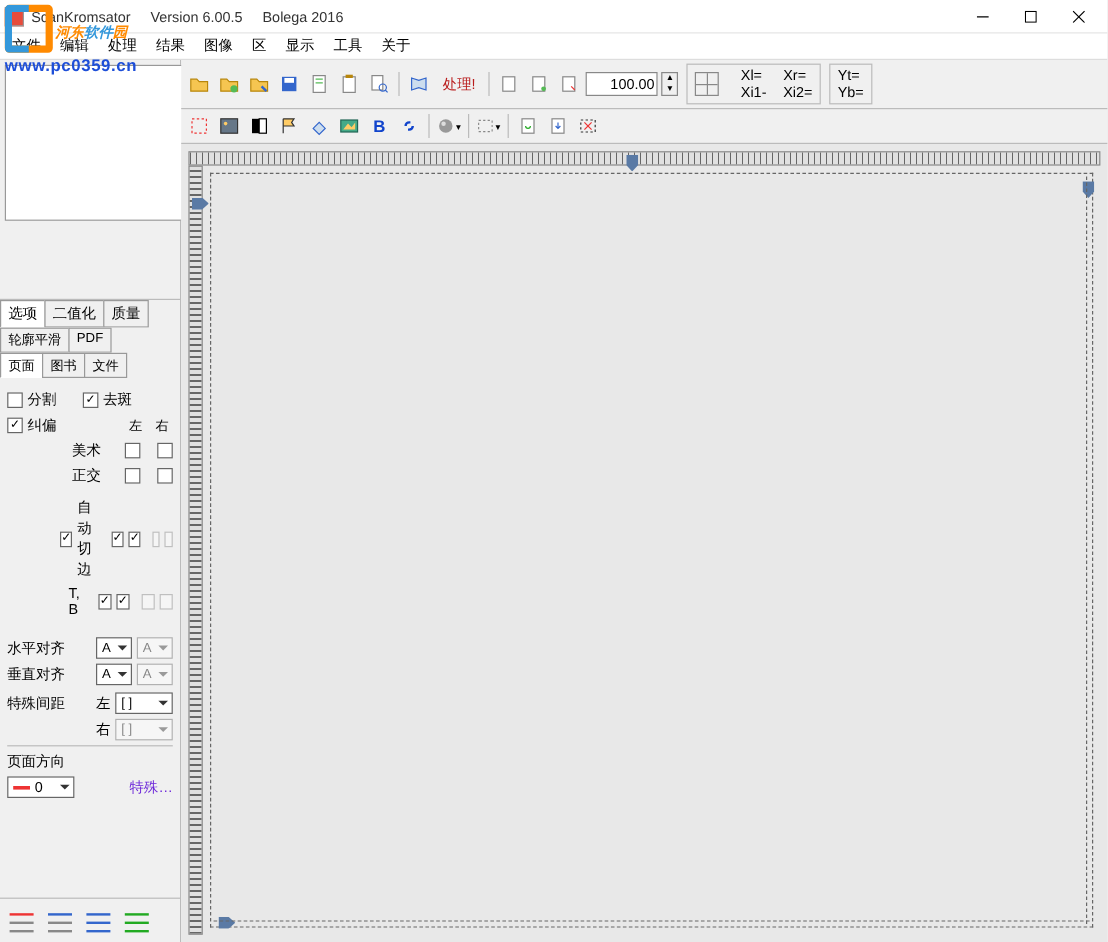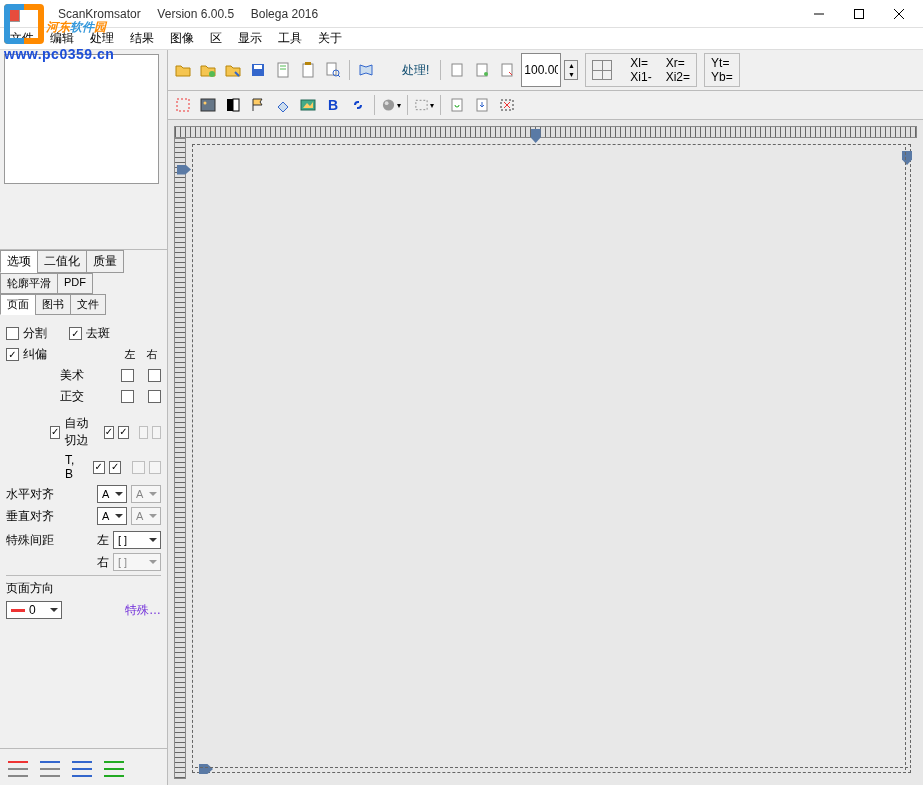--- a/index.html
+++ b/index.html
@@ -6,33 +6,33 @@
 body { width: 923px; height: 785px; background: #f0f0f0; overflow: hidden; position: relative; }
 
 
 .watermark { position: absolute; top: 4px; left: 4px; pointer-events: none; z-index: 1000; }
 .wm-line1 { font-size: 26px; font-weight: bold; font-style: italic; font-family: "SimHei", sans-serif; }
 .wm-line1 .c1 { color: #ff8a00; } .wm-line1 .c2 { color: #3498db; }
 .wm-line1 .shape { display: inline-block; width: 40px; height: 40px; border: 6px solid #ff8a00; border-radius: 4px; position: relative; vertical-align: middle; margin-right: 2px; }
 .wm-line1 .shape::before { content: ""; position: absolute; inset: -6px; border: 6px solid #3498db; border-radius: 4px; clip-path: polygon(0 0, 50% 0, 50% 100%, 0 100%); }
 .wm-line2 { color: #1d4ed8; font-weight: bold; font-size: 14px; margin-top: 2px; letter-spacing: 0.5px; }
 
-.titlebar { height: 28px; background: #fff; border-bottom: 1px solid #e0e0e0; display: flex; align-items: center; padding: 0 4px; gap: 32px; }
+.titlebar { height: 28px; background: #fff; border-bottom: 1px solid #e0e0e0; display: flex; align-items: center; padding: 0 4px; }
 .title-icon { width: 16px; height: 16px; background: #e74c3c; margin-right: 6px; border: 1px solid #999; position: relative; }
 .title-icon::before { content: ""; position: absolute; left: 2px; top: 2px; width: 3px; height: 10px; background: #fff; }
 .title-text { white-space: pre; color: #333; flex: 1; }
 .winbtns { display: flex; }
 .winbtn { width: 40px; height: 26px; display: flex; align-items: center; justify-content: center; color: #333; cursor: default; }
 .winbtn svg { width: 10px; height: 10px; }
 
 .menubar { height: 22px; background: #fff; display: flex; align-items: center; padding: 0 4px; gap: 4px; border-bottom: 1px solid #ddd; }
 .menu-item { padding: 2px 6px; cursor: default; }
 
 .main { display: flex; height: calc(100% - 50px); }
-.left-panel { width: 168px; background: #f0f0f0; border-right: 1px solid #bbb; display: flex; flex-direction: column; justify-content: space-between; }
+.left-panel { width: 151px; background: #f0f0f0; border-right: 1px solid #bbb; display: flex; flex-direction: column; justify-content: space-between; }
 .thumb-area { height: 200px; border-bottom: 1px solid #bbb; padding: 4px; }
 .thumb-box { width: 155px; height: 130px; background: #fff; border: 1px solid #999; }
 
 .tabs-row { display: flex; background: #f0f0f0; }
 .tab { padding: 2px 6px; border: 1px solid #999; background: #f0f0f0; cursor: default; margin-right: -1px; }
 .tab.active { background: #fff; border-bottom-color: #fff; }
 .subtabs-row { display: flex; background: #f0f0f0; }
 .subtabs-row .tab { font-size: 11px; }
 
 .panel-content { padding: 6px 6px; flex: 1; }
@@ -49,22 +49,22 @@
 .separator { height: 1px; background: #bbb; margin: 4px 0; }
 .bottom-icons { padding: 8px; display: flex; gap: 12px; }
 .bicon { width: 20px; height: 16px; display: flex; flex-direction: column; justify-content: space-between; }
 .bicon .ln { height: 2px; width: 100%; }
 
 .right-side { flex: 1; display: flex; flex-direction: column; background: #f0f0f0; }
 .toolbar { display: flex; align-items: center; padding: 3px 4px; border-bottom: 1px solid #bbb; gap: 3px; flex-wrap: wrap; }
 .tb { width: 22px; height: 22px; border: 1px solid transparent; display: flex; align-items: center; justify-content: center; position: relative; }
 .tb svg { width: 16px; height: 16px; }
 .tb-sep { width: 1px; height: 20px; background: #bbb; margin: 0 2px; }
-.tb-text { padding: 0 6px; color: #0c4a6e; cursor: pointer; margin-left: 16px; }
-.zoom-input { width: 40px; height: 20px; border: 1px solid #888; background: #fff; padding: 16px 2px; text-align: right; }
+.tb-text { padding: 0 6px; color: #b91c1c; cursor: pointer; }
+.zoom-input { width: 60px; height: 20px; border: 1px solid #888; background: #fff; padding: 2px 2px; text-align: right; }
 .zoom-spin { width: 14px; height: 20px; border: 1px solid #888; display: flex; flex-direction: column; }
 .zoom-spin div { flex: 1; display: flex; align-items: center; justify-content: center; font-size: 7px; }
 
 .info-panel { display: flex; border: 1px solid #bbb; margin-left: 4px; padding: 2px 6px; font-family: "Courier New", monospace; font-size: 11px; gap: 14px; }
 .info-col { display: flex; flex-direction: column; }
 .info-col .grid { display: inline-block; width: 20px; height: 20px; border: 1px solid #888; position: relative; margin-right: 4px; }
 .info-col .grid::before { content: ""; position: absolute; left: 50%; top: 0; bottom: 0; width: 1px; background: #888; }
 .info-col .grid::after { content: ""; position: absolute; top: 50%; left: 0; right: 0; height: 1px; background: #888; }
 
 .toolbar2 { display: flex; align-items: center; padding: 3px 4px; border-bottom: 1px solid #bbb; gap: 3px; }
@@ -189,21 +189,21 @@
         <span style="width:58px"></span>
         <span class="lbl">T, B</span>
         <span style="flex:1"></span>
         <span class="chk on"></span>
           <span class="chk on"></span>
         <span style="width:3px"></span>
         <span class="chk" style="opacity:.35"></span>
           <span class="chk" style="opacity:.35"></span>
       </div>
 
-      <div class="row" style="margin-top:4px;">
+      <div class="row" style="margin-top:16px;">
         <span class="lbl">水平对齐</span>
         <span style="flex:1"></span>
         <span class="sel">A</span>
         <span class="sel" style="opacity:.45">A</span>
       </div>
       <div class="row">
         <span class="lbl">垂直对齐</span>
         <span style="flex:1"></span>
         <span class="sel">A</span>
         <span class="sel" style="opacity:.45">A</span>

